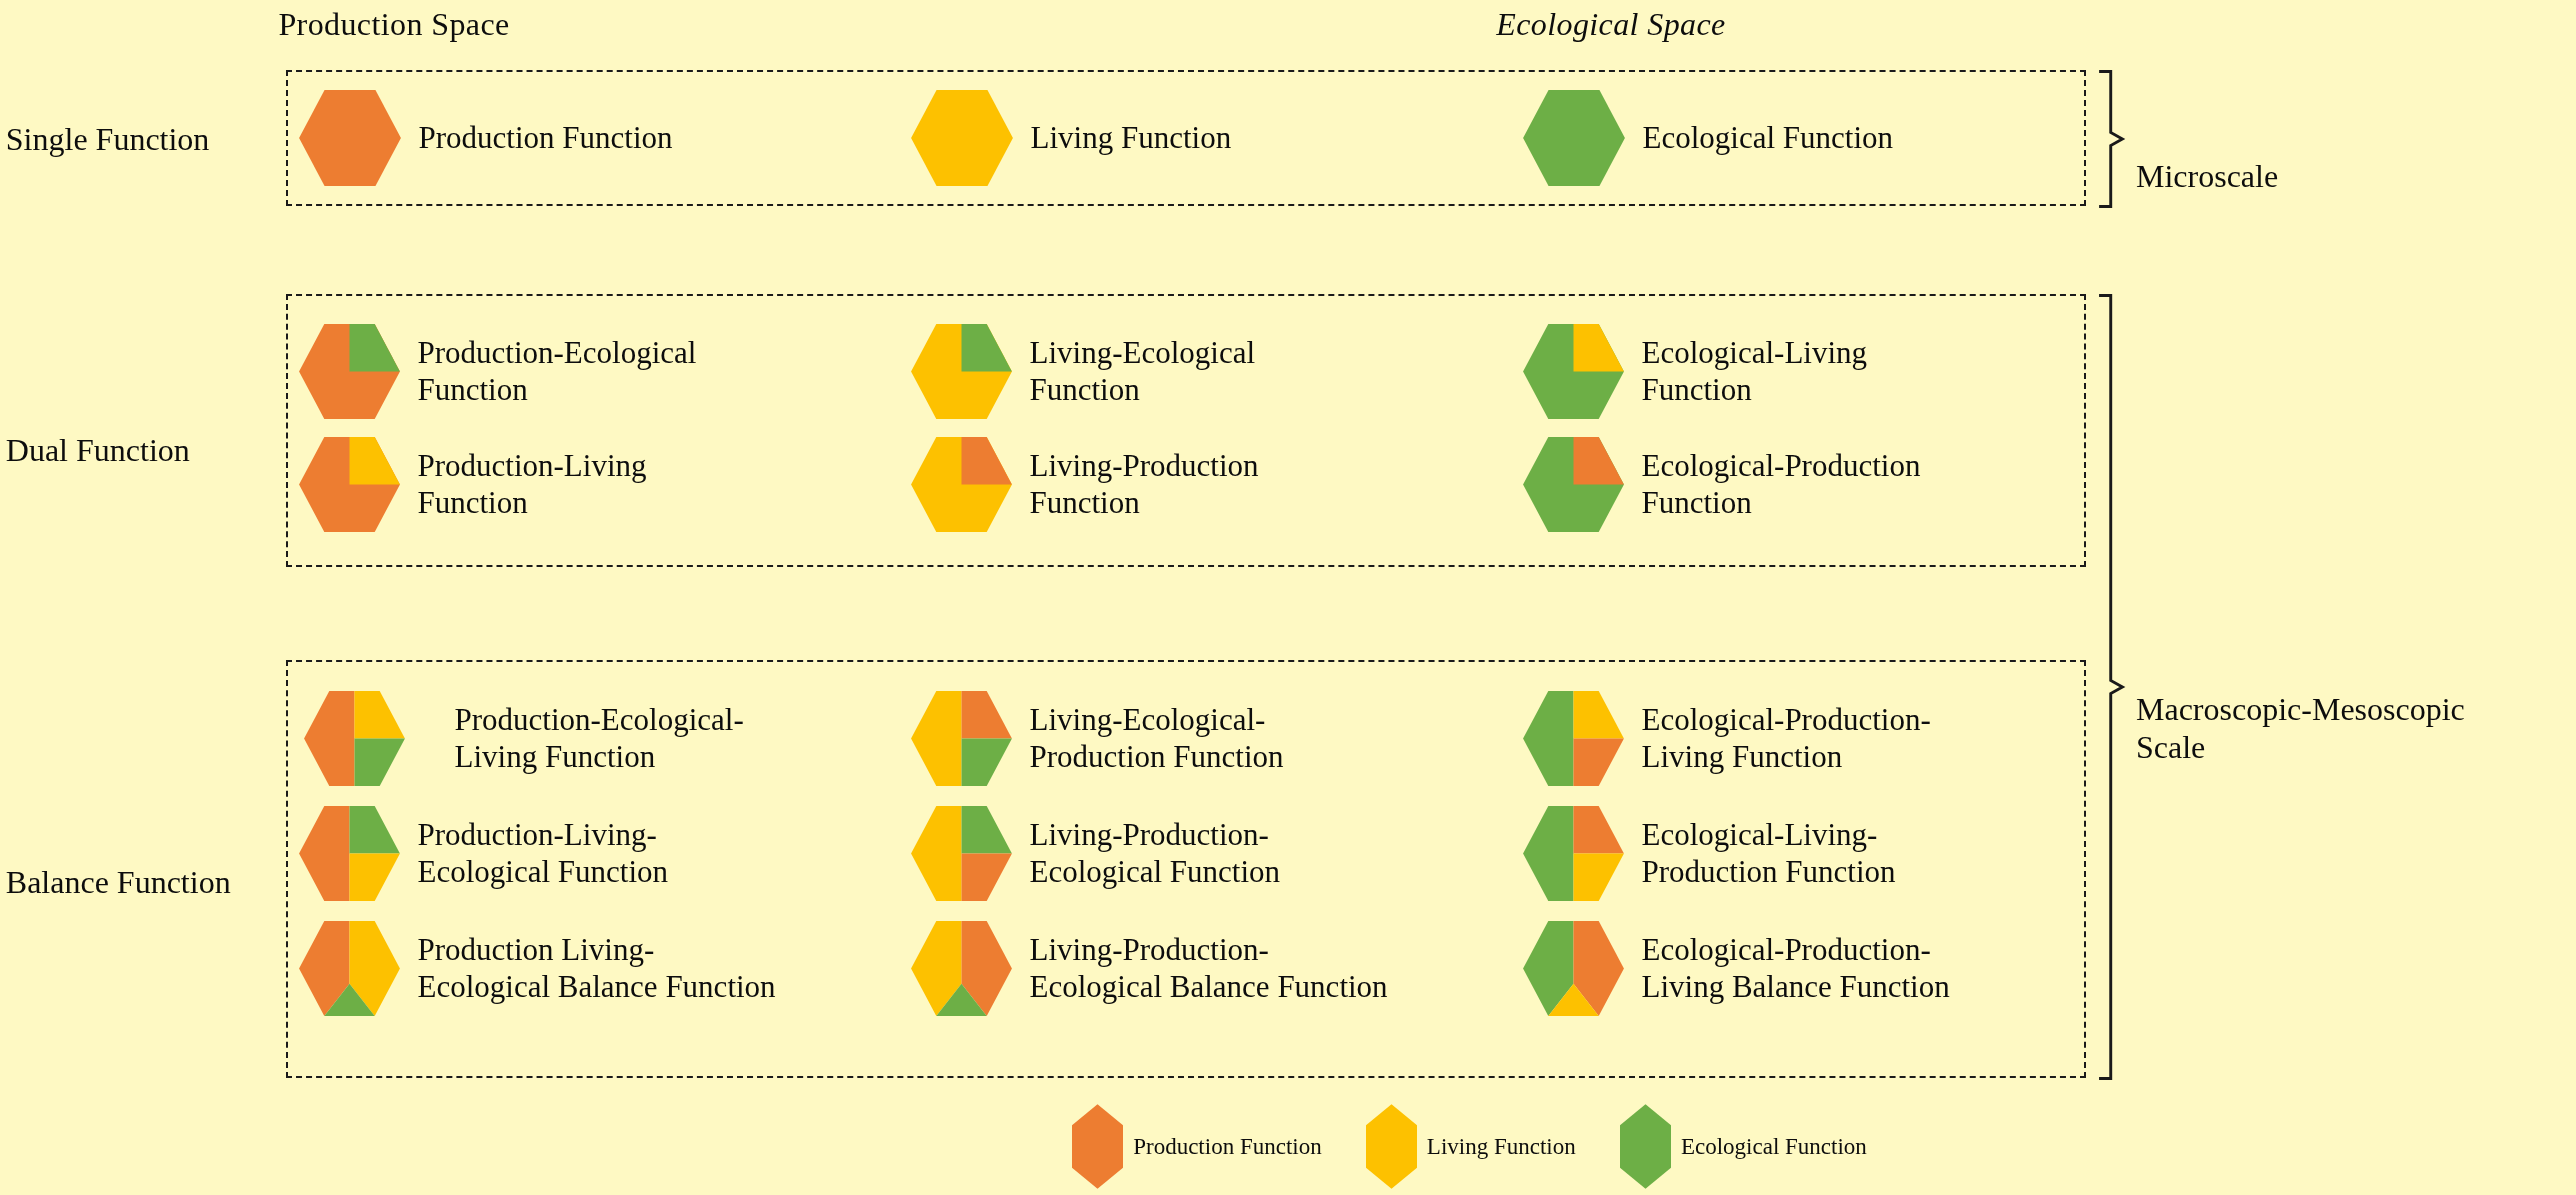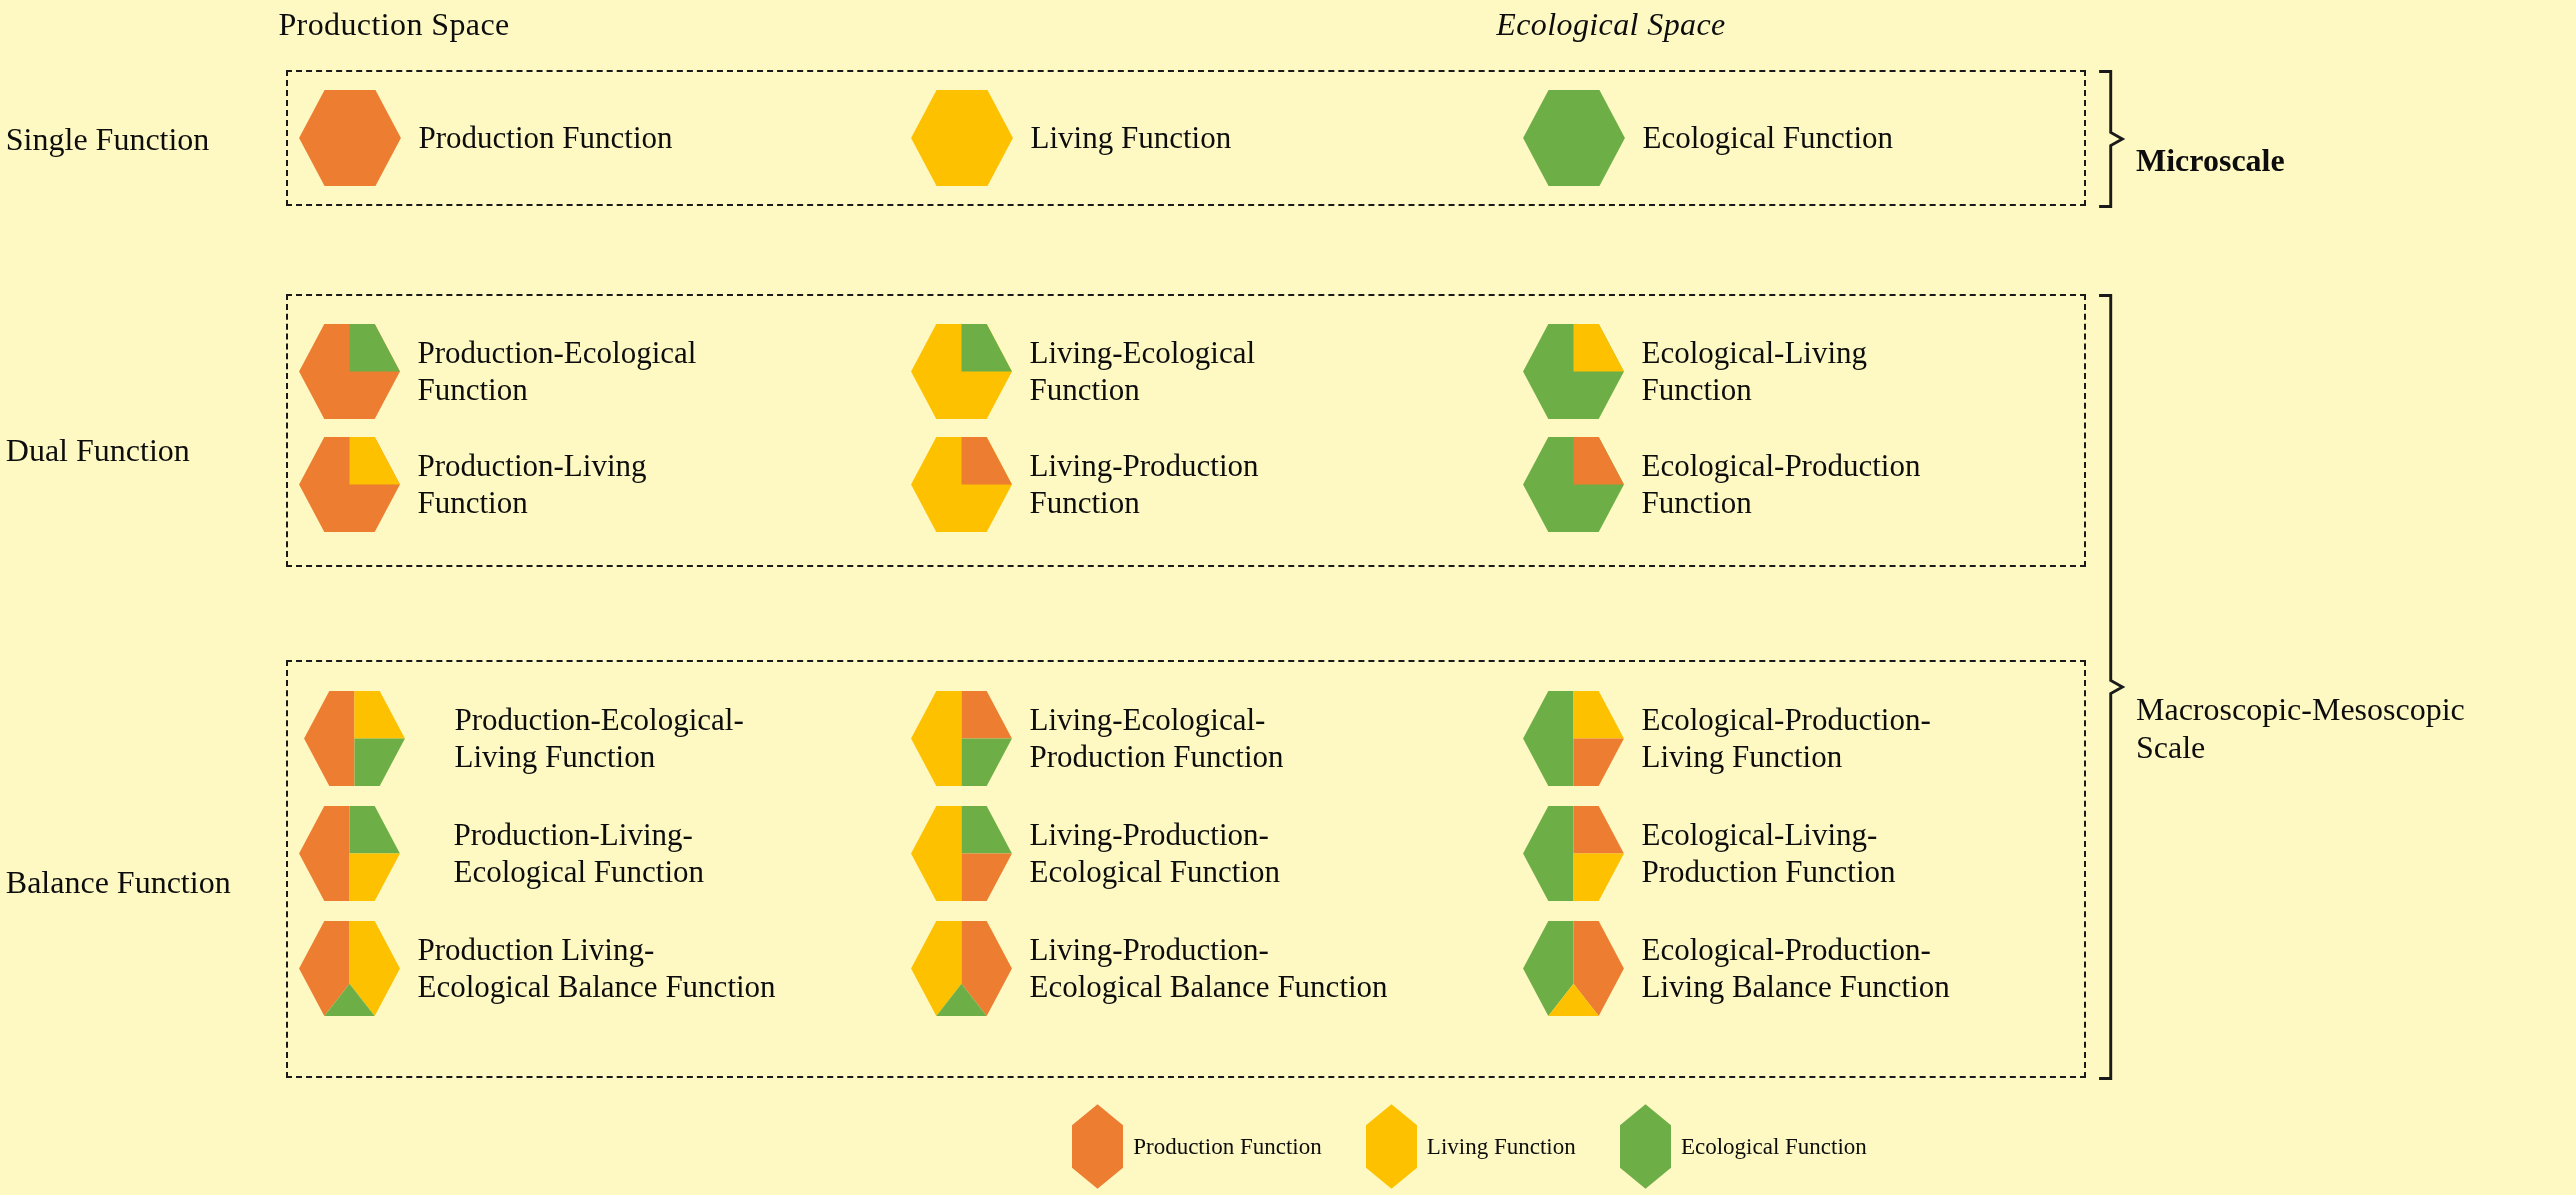--- a/index.html
+++ b/index.html
@@ -207,21 +207,21 @@
       </div>
       <div class="cell" style="left: 1523px; top: 691px;">
         <div class="hex-wrap"><svg width="101" height="95" viewBox="0 0 138 130">
             <polygon points="69.00,65.00 69.00,0.00 34.50,0.00 0.00,65.00 34.50,130.00 69.00,130.00" fill="#6DAF46"></polygon>
             <polygon points="69.00,65.00 69.00,0.00 103.50,0.00 138.00,65.00" fill="#FDC100"></polygon>
             <polygon points="69.00,65.00 138.00,65.00 103.50,130.00 69.00,130.00" fill="#ED7D31"></polygon>
           </svg></div>
         <div class="cell-label">Ecological-Production-
 Living Function</div>
       </div>
-      <div class="cell" style="left: 299px; top: 806px; gap: 36px;">
+      <div class="cell" style="left: 299px; top: 806px;">
         <div class="hex-wrap"><svg width="101" height="95" viewBox="0 0 138 130">
             <polygon points="69.00,65.00 69.00,0.00 34.50,0.00 0.00,65.00 34.50,130.00 69.00,130.00" fill="#ED7D31"></polygon>
             <polygon points="69.00,65.00 69.00,0.00 103.50,0.00 138.00,65.00" fill="#6DAF46"></polygon>
             <polygon points="69.00,65.00 138.00,65.00 103.50,130.00 69.00,130.00" fill="#FDC100"></polygon>
           </svg></div>
         <div class="cell-label">Production-Living-
 Ecological Function</div>
       </div>
       <div class="cell" style="left: 911px; top: 806px;">
         <div class="hex-wrap"><svg width="101" height="95" viewBox="0 0 138 130">
@@ -270,21 +270,21 @@
       </div>
     </div>
 
   <svg class="brace" style="left:2093px; top:70px;" width="34" height="138" viewBox="0 0 46 190">
     <path d="M8 2 L24 2 L24 86 L40 95 L24 104 L24 188 L8 188" fill="none" stroke="#1a1a1a" stroke-width="4"></path>
   </svg>
   <svg class="brace" style="left:2093px; top:294px;" width="34" height="786" viewBox="0 0 46 1078">
     <path d="M8 2 L24 2 L24 530 L40 539 L24 548 L24 1076 L8 1076" fill="none" stroke="#1a1a1a" stroke-width="4"></path>
   </svg>
 
-  <div class="scale-label" style="left:2136px; top:104px;font-weight:bold;">
+  <div class="scale-label" style="left:2136px; top:120px;">
     <span>Microscale</span>
   </div>
   <div class="scale-label" style="left:2136px; top:653px;">
     <span>Macroscopic-Mesoscopic
 Scale</span>
   </div>
 
   <div id="legend" style="left:1072px; top:1104px;">
       <div class="legend-item">
         <div style="line-height: 0;"><svg width="51" height="85" viewBox="0 0 70 116">

